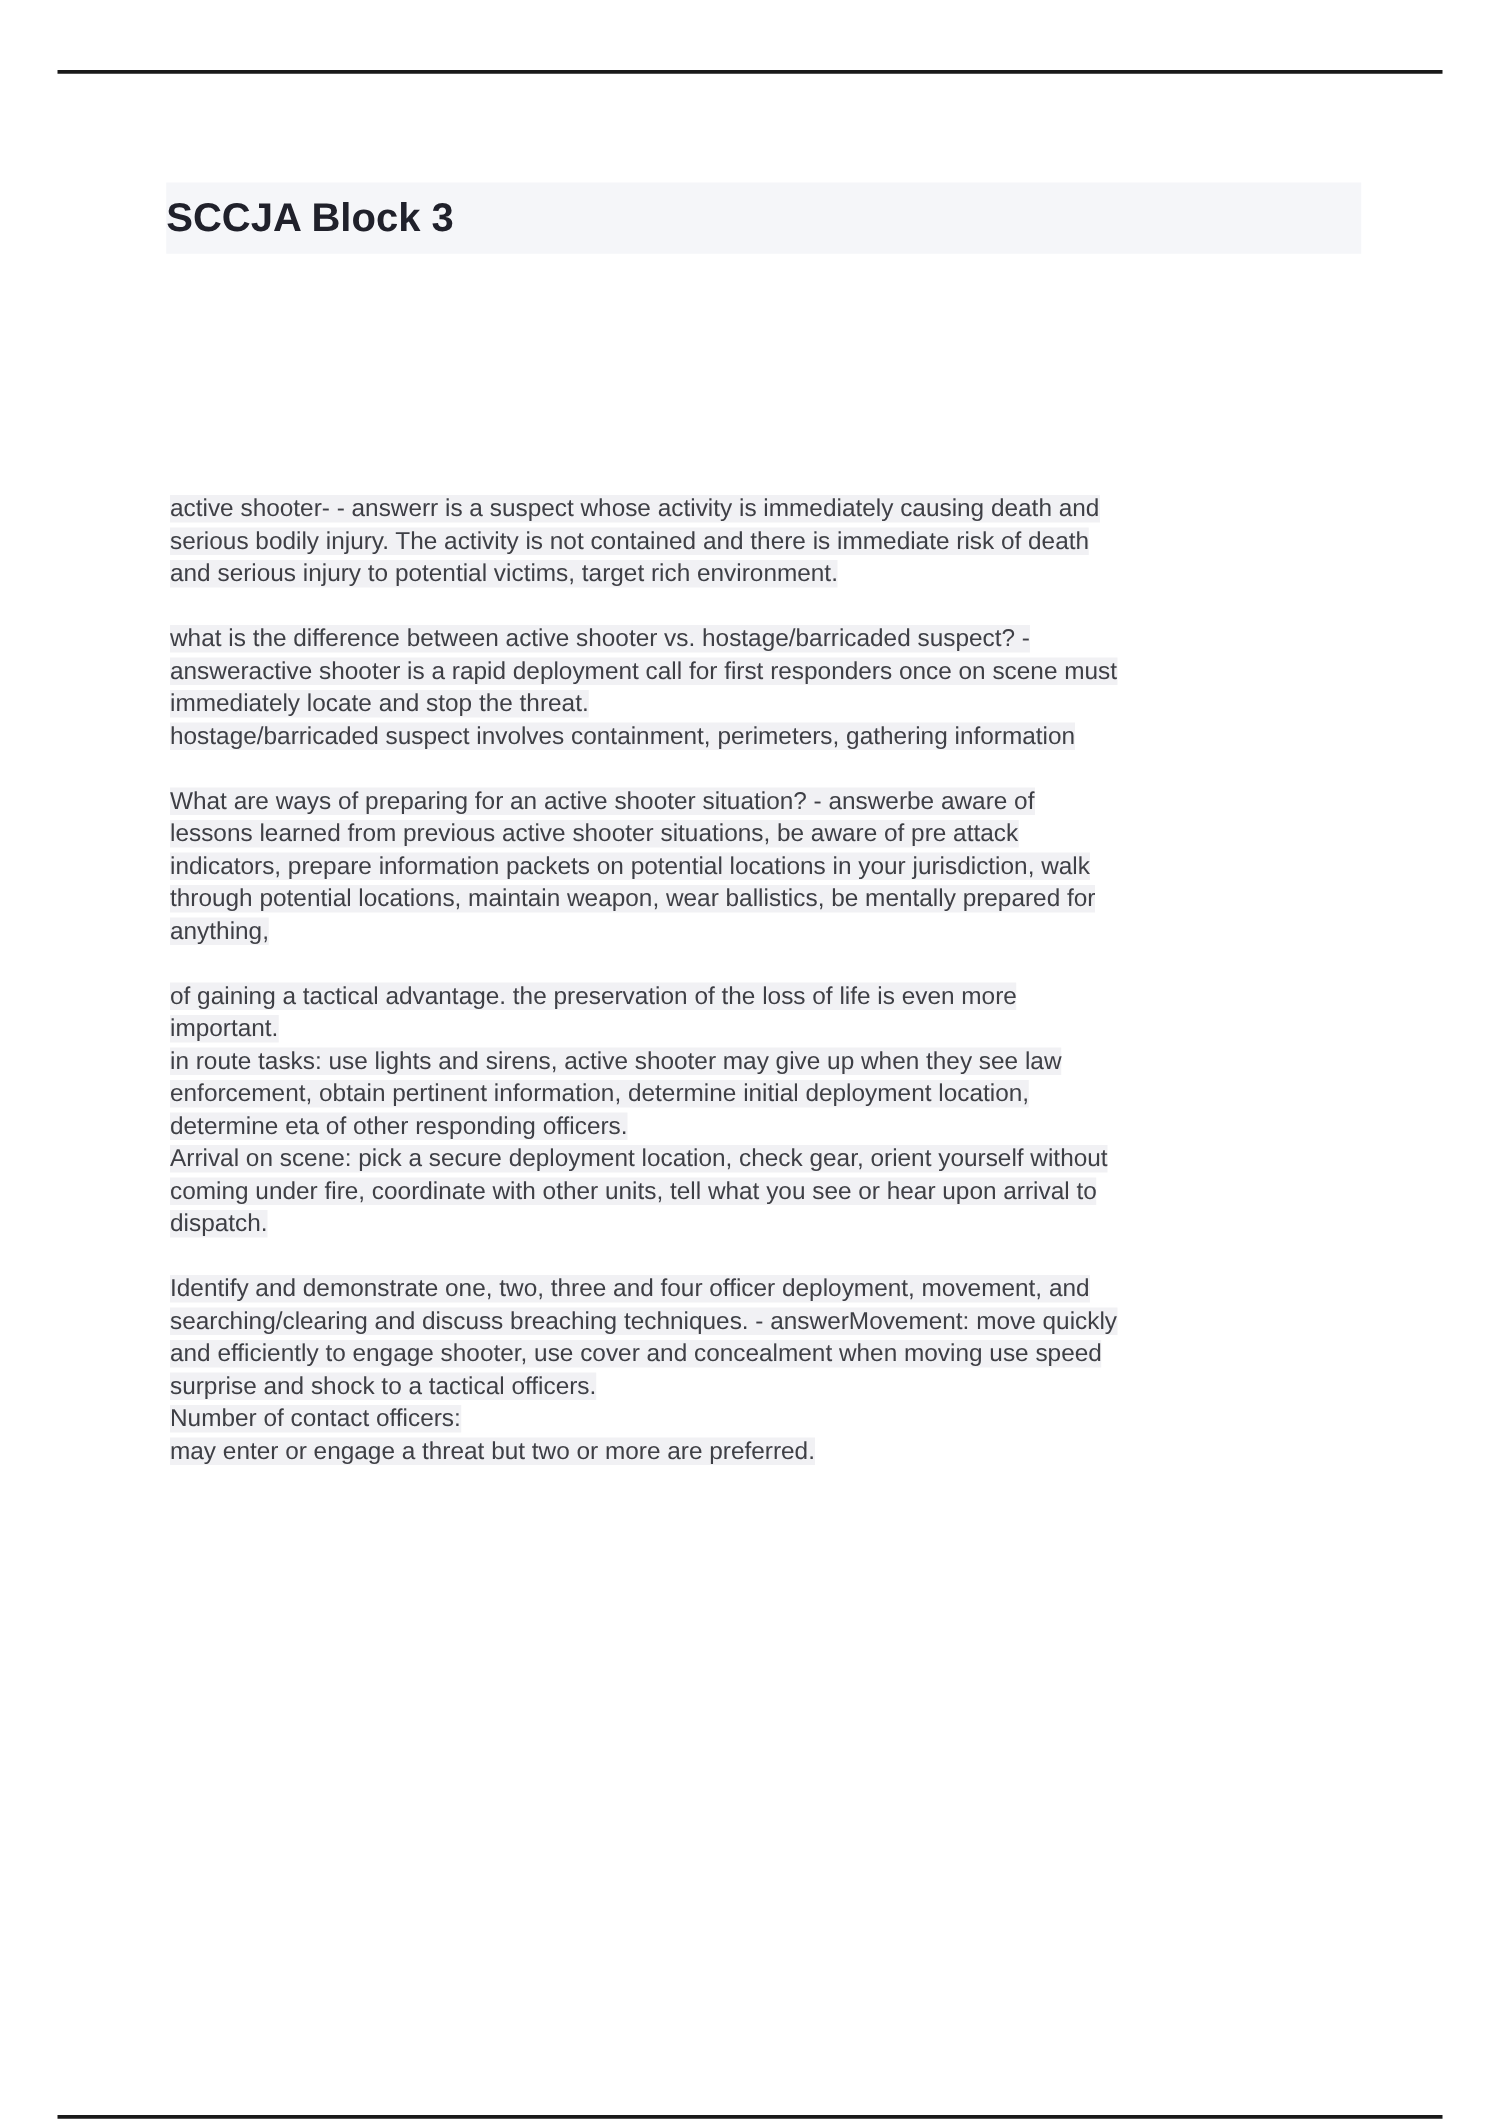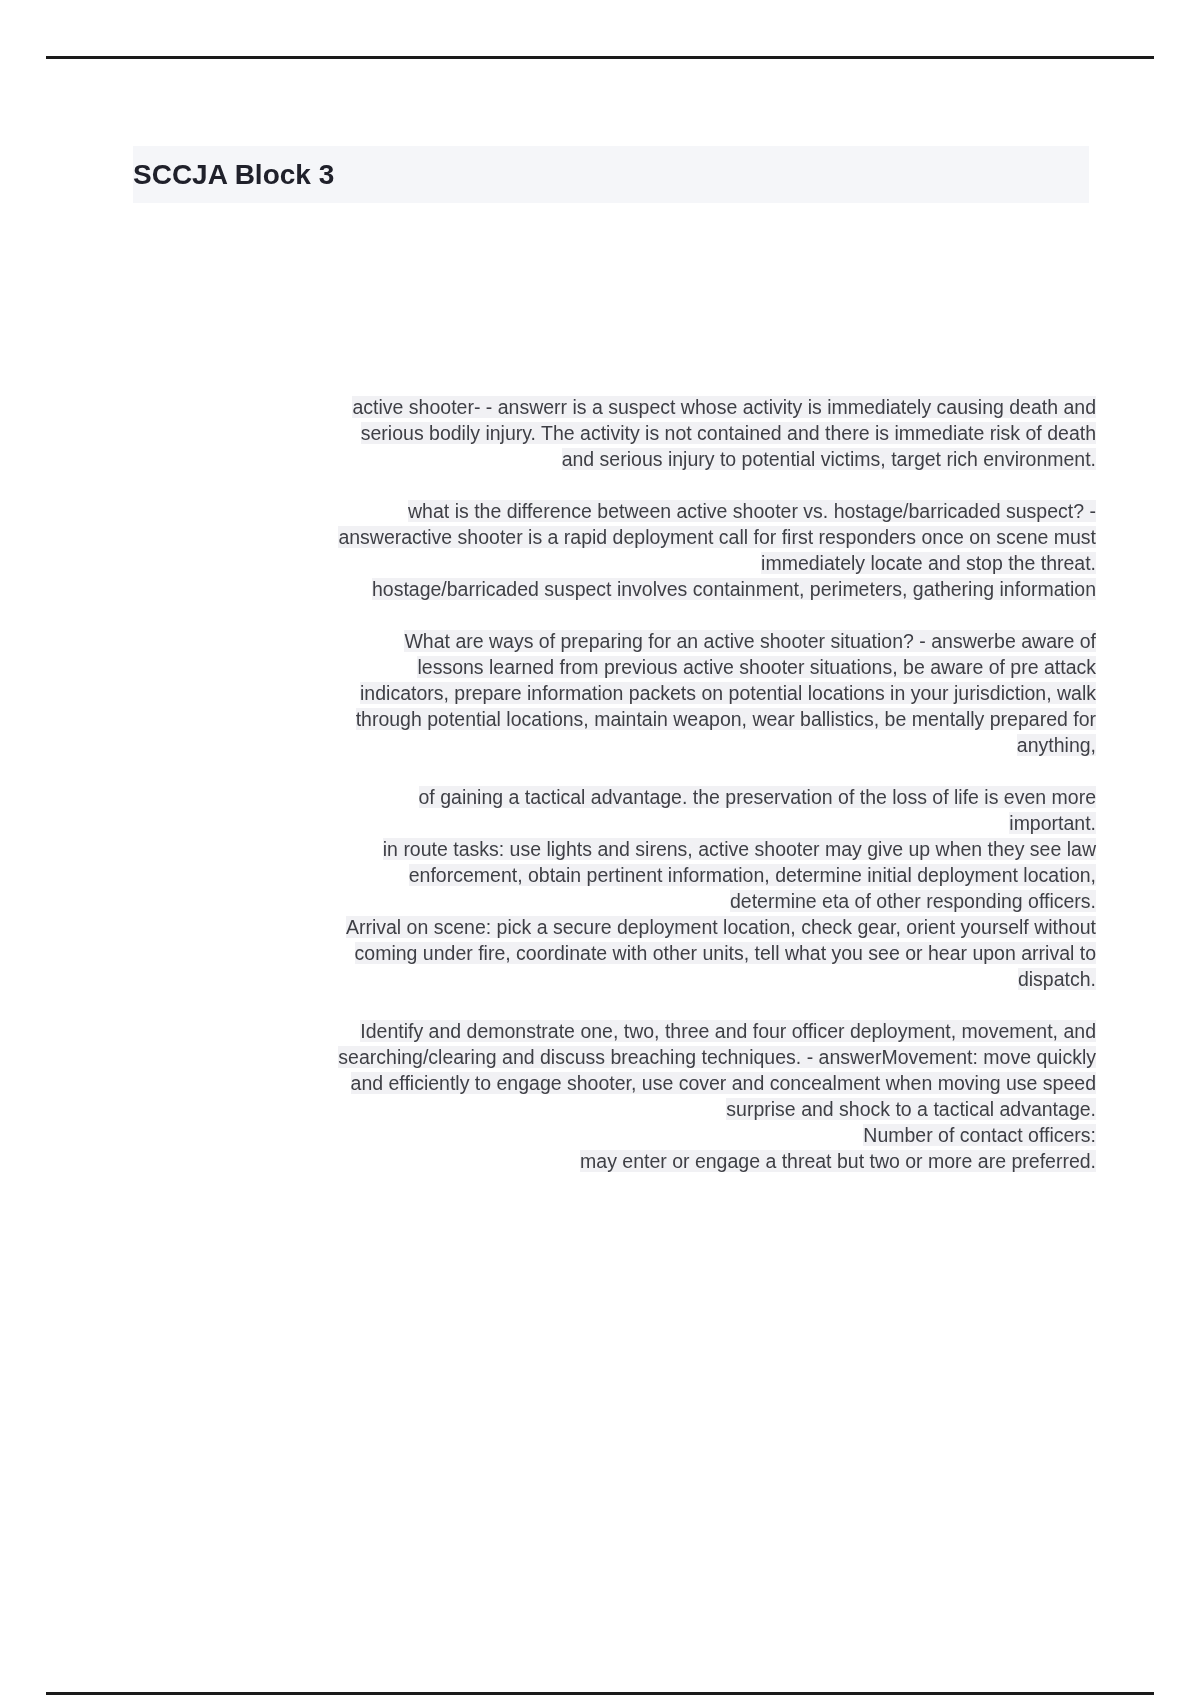--- a/index.html
+++ b/index.html
@@ -22,35 +22,35 @@
   .rule-bottom { top: 1692px; }
   .doc-title {
     position: absolute;
     left: 133px;
     top: 146px;
     width: 956px;
     height: 57px;
     margin: 0;
     background: #f5f6f9;
     color: #20212b;
-    font-size: 28px;
+    font-size: 32px;
     font-weight: bold;
     line-height: 57px;
     white-space: pre;
   }
   .content {
     position: absolute;
     left: 136px;
     top: 394px;
     width: 960px;
     color: #3e3f45;
     font-size: 19.5px;
     line-height: 26px;
   }
-  .para { margin: 0 0 26px 0; text-align: right; }
+  .para { margin: 0 0 26px 0; }
   .line { white-space: pre; }
   .line > span { background: #f1f1f4; }
 </style>
 </head>
 <body>
 
 <div class="rule rule-top"></div>
 
 <h1 class="doc-title">SCCJA Block 3</h1>
 
@@ -85,20 +85,20 @@
     <div class="line"><span>determine eta of other responding officers.</span></div>
     <div class="line"><span>Arrival on scene: pick a secure deployment location, check gear, orient yourself without</span></div>
     <div class="line"><span>coming under fire, coordinate with other units, tell what you see or hear upon arrival to</span></div>
     <div class="line"><span>dispatch.</span></div>
   </div>
 
   <div class="para">
     <div class="line"><span>Identify and demonstrate one, two, three and four officer deployment, movement, and</span></div>
     <div class="line"><span>searching/clearing and discuss breaching techniques. - answerMovement: move quickly</span></div>
     <div class="line"><span>and efficiently to engage shooter, use cover and concealment when moving use speed</span></div>
-    <div class="line"><span>surprise and shock to a tactical advantage.</span></div>
+    <div class="line"><span>surprise and shock to a tactical officers.</span></div>
     <div class="line"><span>Number of contact officers:</span></div>
     <div class="line"><span>may enter or engage a threat but two or more are preferred.</span></div>
   </div>
 
 </div>
 
 <div class="rule rule-bottom"></div>
 
 </body></html>

